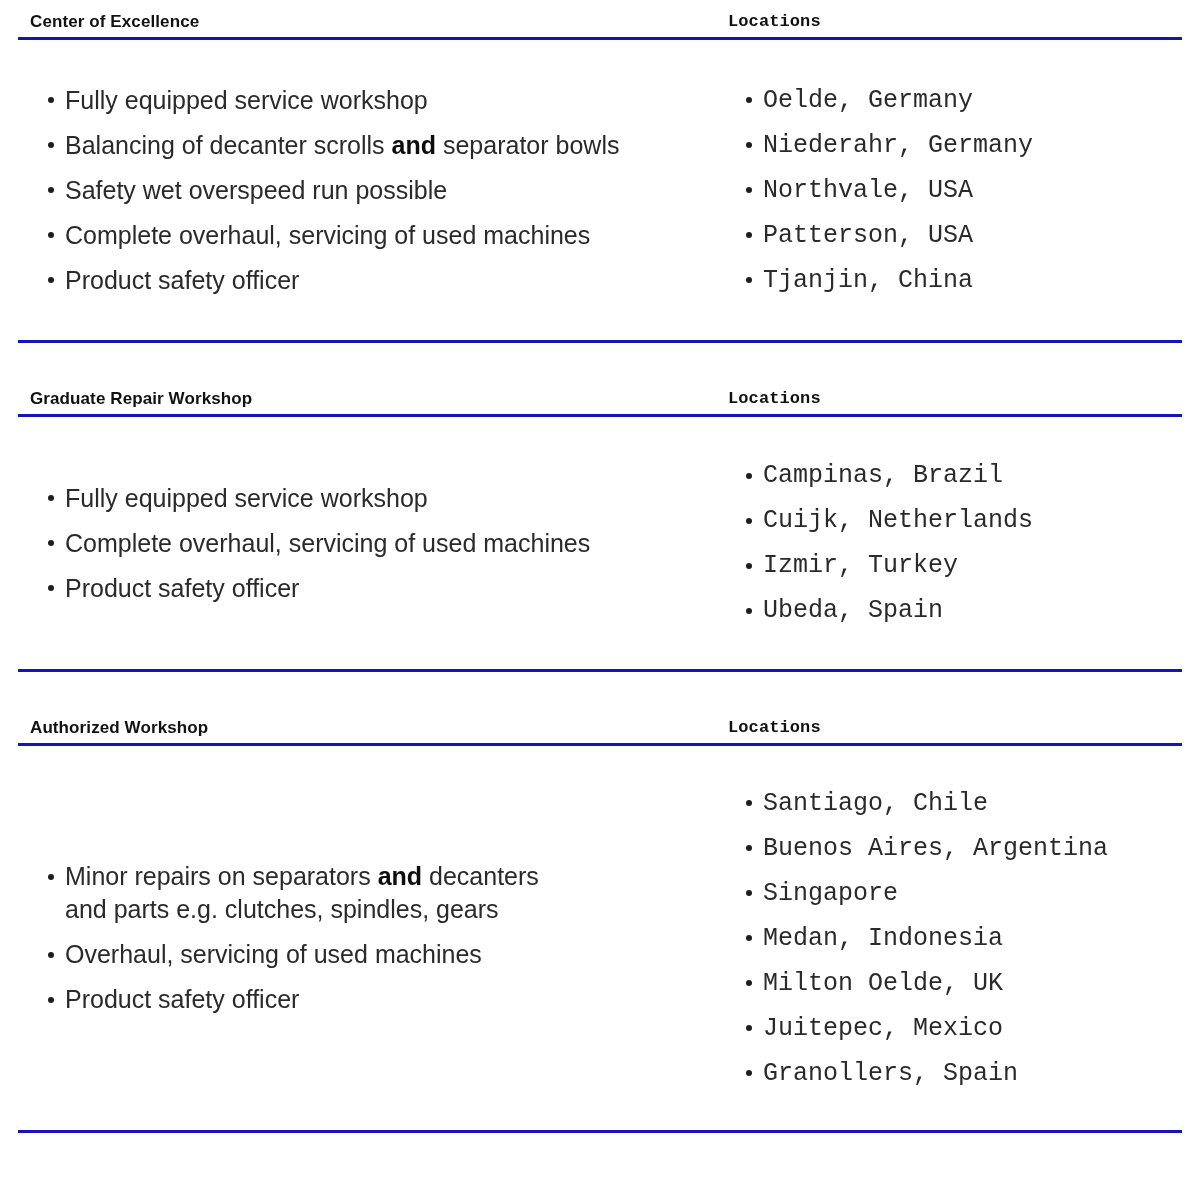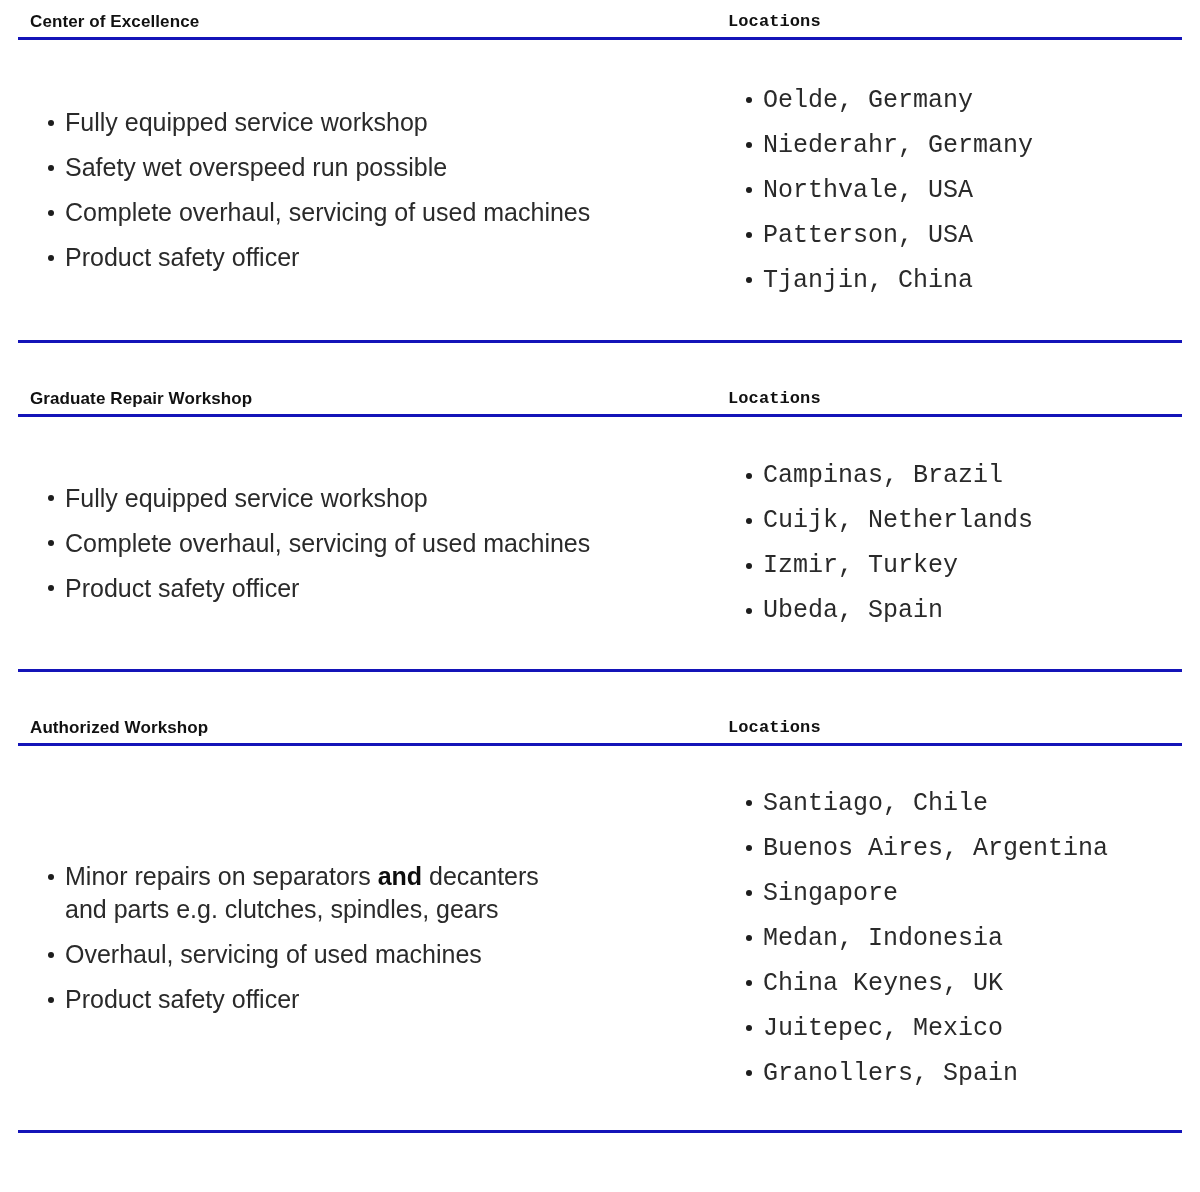--- a/index.html
+++ b/index.html
@@ -72,20 +72,21 @@
         <h2 class="col-title">Center of Excellence</h2>
       </div>
       <div class="cell-right">
         <h2 class="col-title">Locations</h2>
       </div>
     </div>
     <div class="row body-row">
       <div class="cell-left">
         <ul class="bullet-list">
             <li>Fully equipped service workshop</li>
+            <li>Balancing of decanter scrolls <b>and</b> separator bowls</li>
             <li>Safety wet overspeed run possible</li>
             <li>Complete overhaul, servicing of used machines</li>
             <li>Product safety officer</li>
           </ul>
       </div>
       <div class="cell-right">
         <ul class="bullet-list">
             <li>Oelde, Germany</li>
             <li>Niederahr, Germany</li>
             <li>Northvale, USA</li>
@@ -140,21 +141,21 @@
             <li>Overhaul, servicing of used machines</li>
             <li>Product safety officer</li>
           </ul>
       </div>
       <div class="cell-right">
         <ul class="bullet-list">
             <li>Santiago, Chile</li>
             <li>Buenos Aires, Argentina</li>
             <li>Singapore</li>
             <li>Medan, Indonesia</li>
-            <li>China Keynes, UK</li>
+            <li>Milton Oelde, UK</li>
             <li>Juitepec, Mexico</li>
             <li>Granollers, Spain</li>
           </ul>
       </div>
     </div>
   </section>
 
 </div>
 
 </body></html>

